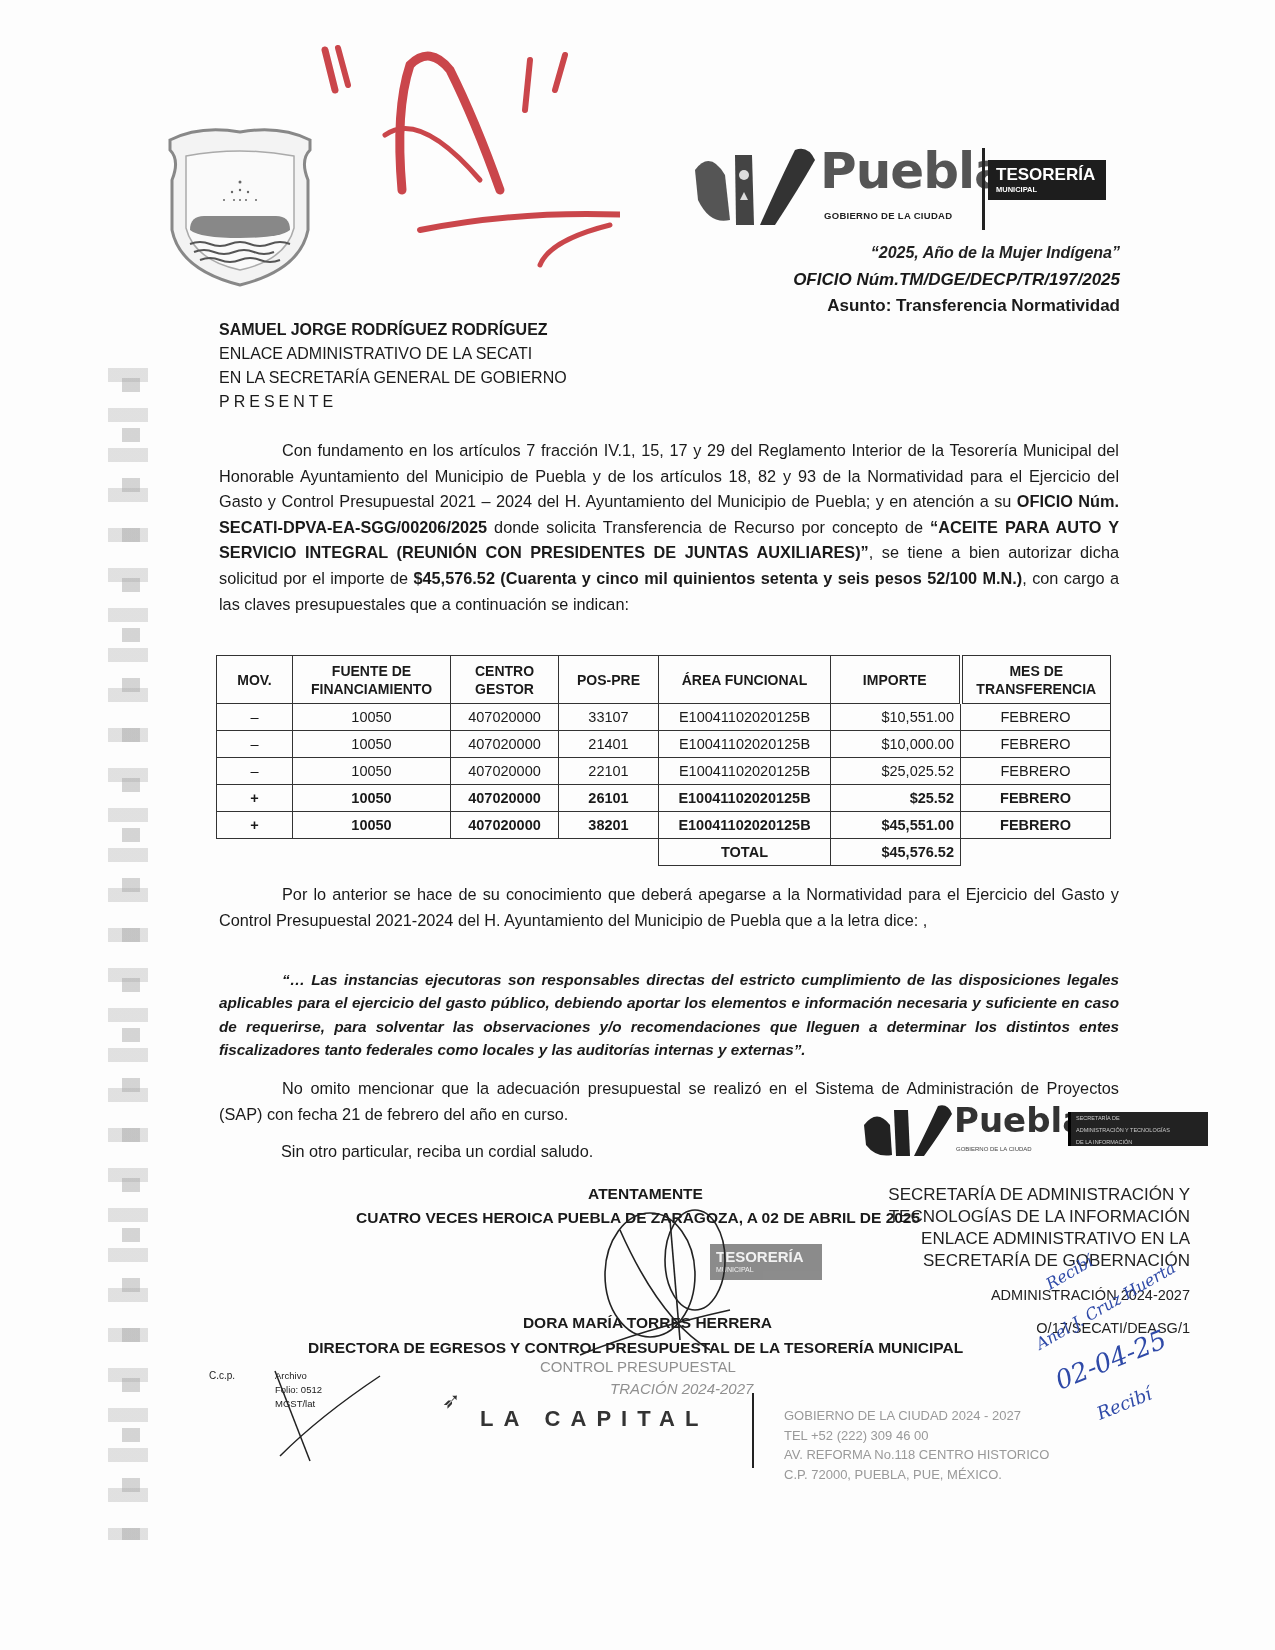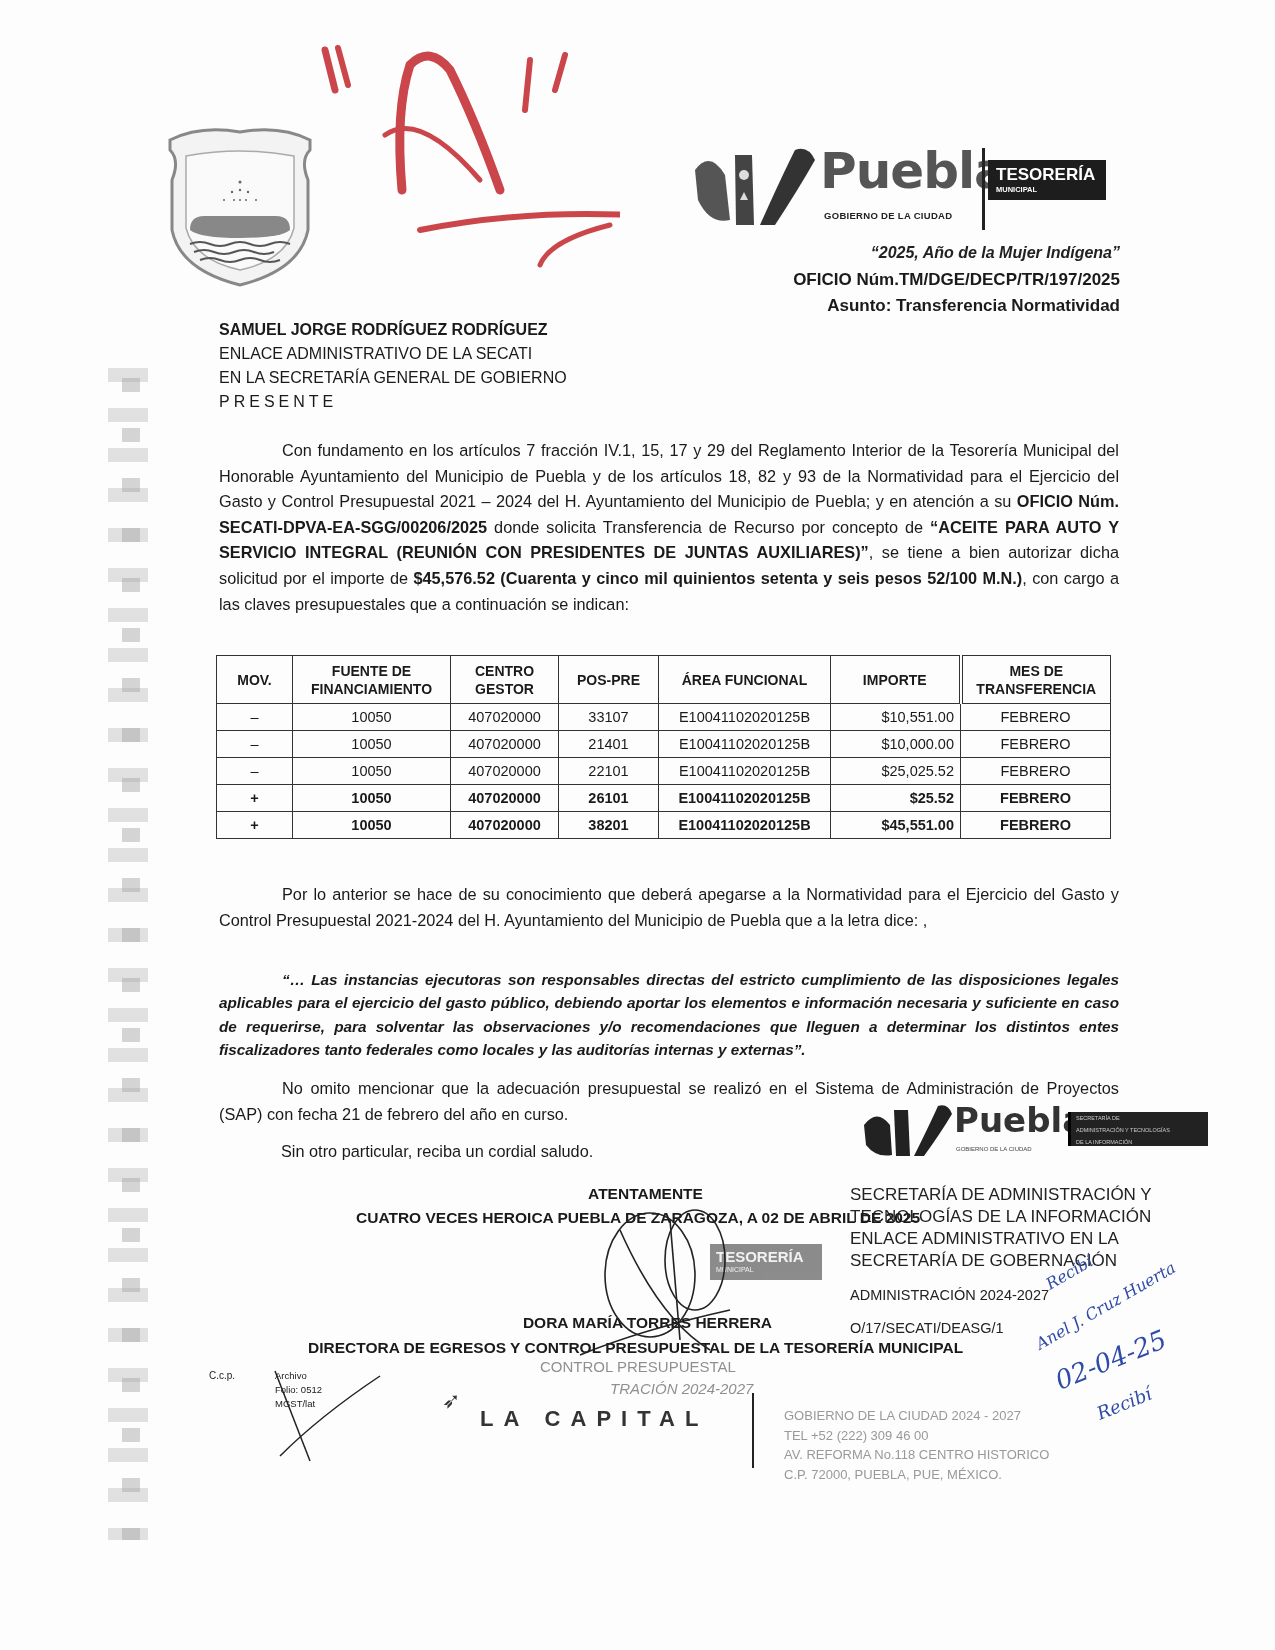--- a/index.html
+++ b/index.html
@@ -26,21 +26,21 @@
   .logo-glyphs { position:absolute; left:0; top:0; width:130px; height:90px; }
   .logo-word { position:absolute; left:130px; top:2px; font-family:"DejaVu Sans", sans-serif; font-weight:bold; font-size:50px; color:#555; letter-spacing:-1px; }
   .logo-sub { position:absolute; left:134px; top:70px; font-size:9.5px; font-weight:bold; color:#222; letter-spacing:0.3px; }
   .logo-sep { position:absolute; left:292px; top:8px; width:3px; height:82px; background:#222; }
   .logo-box { position:absolute; left:298px; top:20px; width:118px; height:40px; background:#1d1d1d; color:#fff; }
   .logo-box .t1 { position:absolute; left:8px; top:5px; font-weight:bold; font-size:17px; }
   .logo-box .t2 { position:absolute; left:8px; top:25px; font-weight:bold; font-size:7.5px; }
 
   .right-head { right: 155px; text-align: right; font-weight: bold; }
   .year-motto { top: 244px; font-style: italic; font-size: 16px; color:#222; }
-  .oficio-num { top: 270px; font-weight: bold; font-size: 17px; }
+  .oficio-num { top: 270px; font-weight: bold; font-size: 17px; font-style: italic; }
   .asunto { top: 296px; font-weight: bold; font-size: 17px; }
 
   .addressee { left: 219px; top: 318px; font-size: 16px; line-height: 24px; }
   .addressee .name { font-weight: bold; font-size: 16px; }
   .addressee .presente { letter-spacing: 4px; }
 
   .para { left: 219px; width: 900px; font-size: 16.3px; line-height: 25.6px; text-align: justify; }
   .para .indent { display:inline-block; width: 63px; }
   .p1 { top: 438px; }
   .b { font-weight: bold; }
@@ -64,21 +64,21 @@
   .place-date { left: 356px; top: 1209px; font-weight:bold; font-size:15.5px; white-space: nowrap; }
 
   
   .logo-secati { left: 862px; top: 1100px; width: 350px; height: 60px; }
   .logo-secati .word { position:absolute; left:92px; top:0; font-family:"DejaVu Sans",sans-serif; font-weight:bold; font-size:34px; color:#333; }
   .logo-secati .sub { position:absolute; left:94px; top:46px; font-size:6px; color:#444; }
   .logo-secati .box { position:absolute; left:206px; top:12px; width:140px; height:34px; background:#222; border-left:3px solid #000; }
   .logo-secati .box span { display:block; color:#ccc; font-size:5.5px; padding: 2px 5px; line-height: 8px; }
   .logo-secati .glyphs { position:absolute; left:0; top:0; width:90px; height:58px; }
 
-  .secati-stamp { left: 850px; top: 1184px; width: 340px; text-align: left; font-size: 17px; line-height: 22px; color:#222; font-family:"Liberation Sans", sans-serif; }
+  .secati-stamp { left: 850px; top: 1184px; width: 340px; text-align: right; font-size: 17px; line-height: 22px; color:#222; font-family:"Liberation Sans", sans-serif; }
   .secati-stamp .sm { font-size: 14.5px; line-height: 19px; margin-top: 14px; }
 
   .signer-name { left: 0; width: 1275px; top: 1314px; text-align:center; font-weight: bold; font-size: 15.5px; padding-left: 20px; }
   .signer-title { left: 308px; top: 1339px; font-weight: bold; font-size: 15.5px; white-space:nowrap; }
 
   .tesoreria-stamp { left: 710px; top: 1244px; width: 112px; height: 36px; background:#666; color:#eee; opacity:0.75; }
   .tesoreria-stamp .t1 { position:absolute; left:6px; top:4px; font-weight:bold; font-size:15px; }
   .tesoreria-stamp .t2 { position:absolute; left:6px; top:22px; font-size:7px; }
 
   .ccp-label { left: 209px; top: 1370px; font-size: 10px; }
@@ -220,20 +220,29 @@
         </tr>
         <tr class="bold">
           <td>+</td>
           <td>10050</td>
           <td>407020000</td>
           <td>38201</td>
           <td>E10041102020125B</td>
           <td class="amt">$45,551.00</td>
           <td>FEBRERO</td>
         </tr>
+        <tr>
+          <td class="blank"></td>
+          <td class="blank"></td>
+          <td class="blank"></td>
+          <td class="blank"></td>
+          <td style="font-weight: bold;">TOTAL</td>
+          <td class="amt" style="font-weight: bold;">$45,576.52</td>
+          <td class="blank"></td>
+        </tr>
       </tbody>
   </table>
 </div>
 
 <div class="abs para p2">
   <span class="indent"></span><span>Por lo anterior se hace de su conocimiento que deberá apegarse a la Normatividad para el Ejercicio del Gasto y Control Presupuestal 2021-2024 del H. Ayuntamiento del Municipio de Puebla que a la letra dice: ,</span>
 </div>
 
 <div class="abs quote">
   <span class="indent" style="display:inline-block;width:63px"></span><span>“… Las instancias ejecutoras son responsables directas del estricto cumplimiento de las disposiciones legales aplicables para el ejercicio del gasto público, debiendo aportar los elementos e información necesaria y suficiente en caso de requerirse, para solventar las observaciones y/o recomendaciones que lleguen a determinar los distintos entes fiscalizadores tanto federales como locales y las auditorías internas y externas”.</span>

